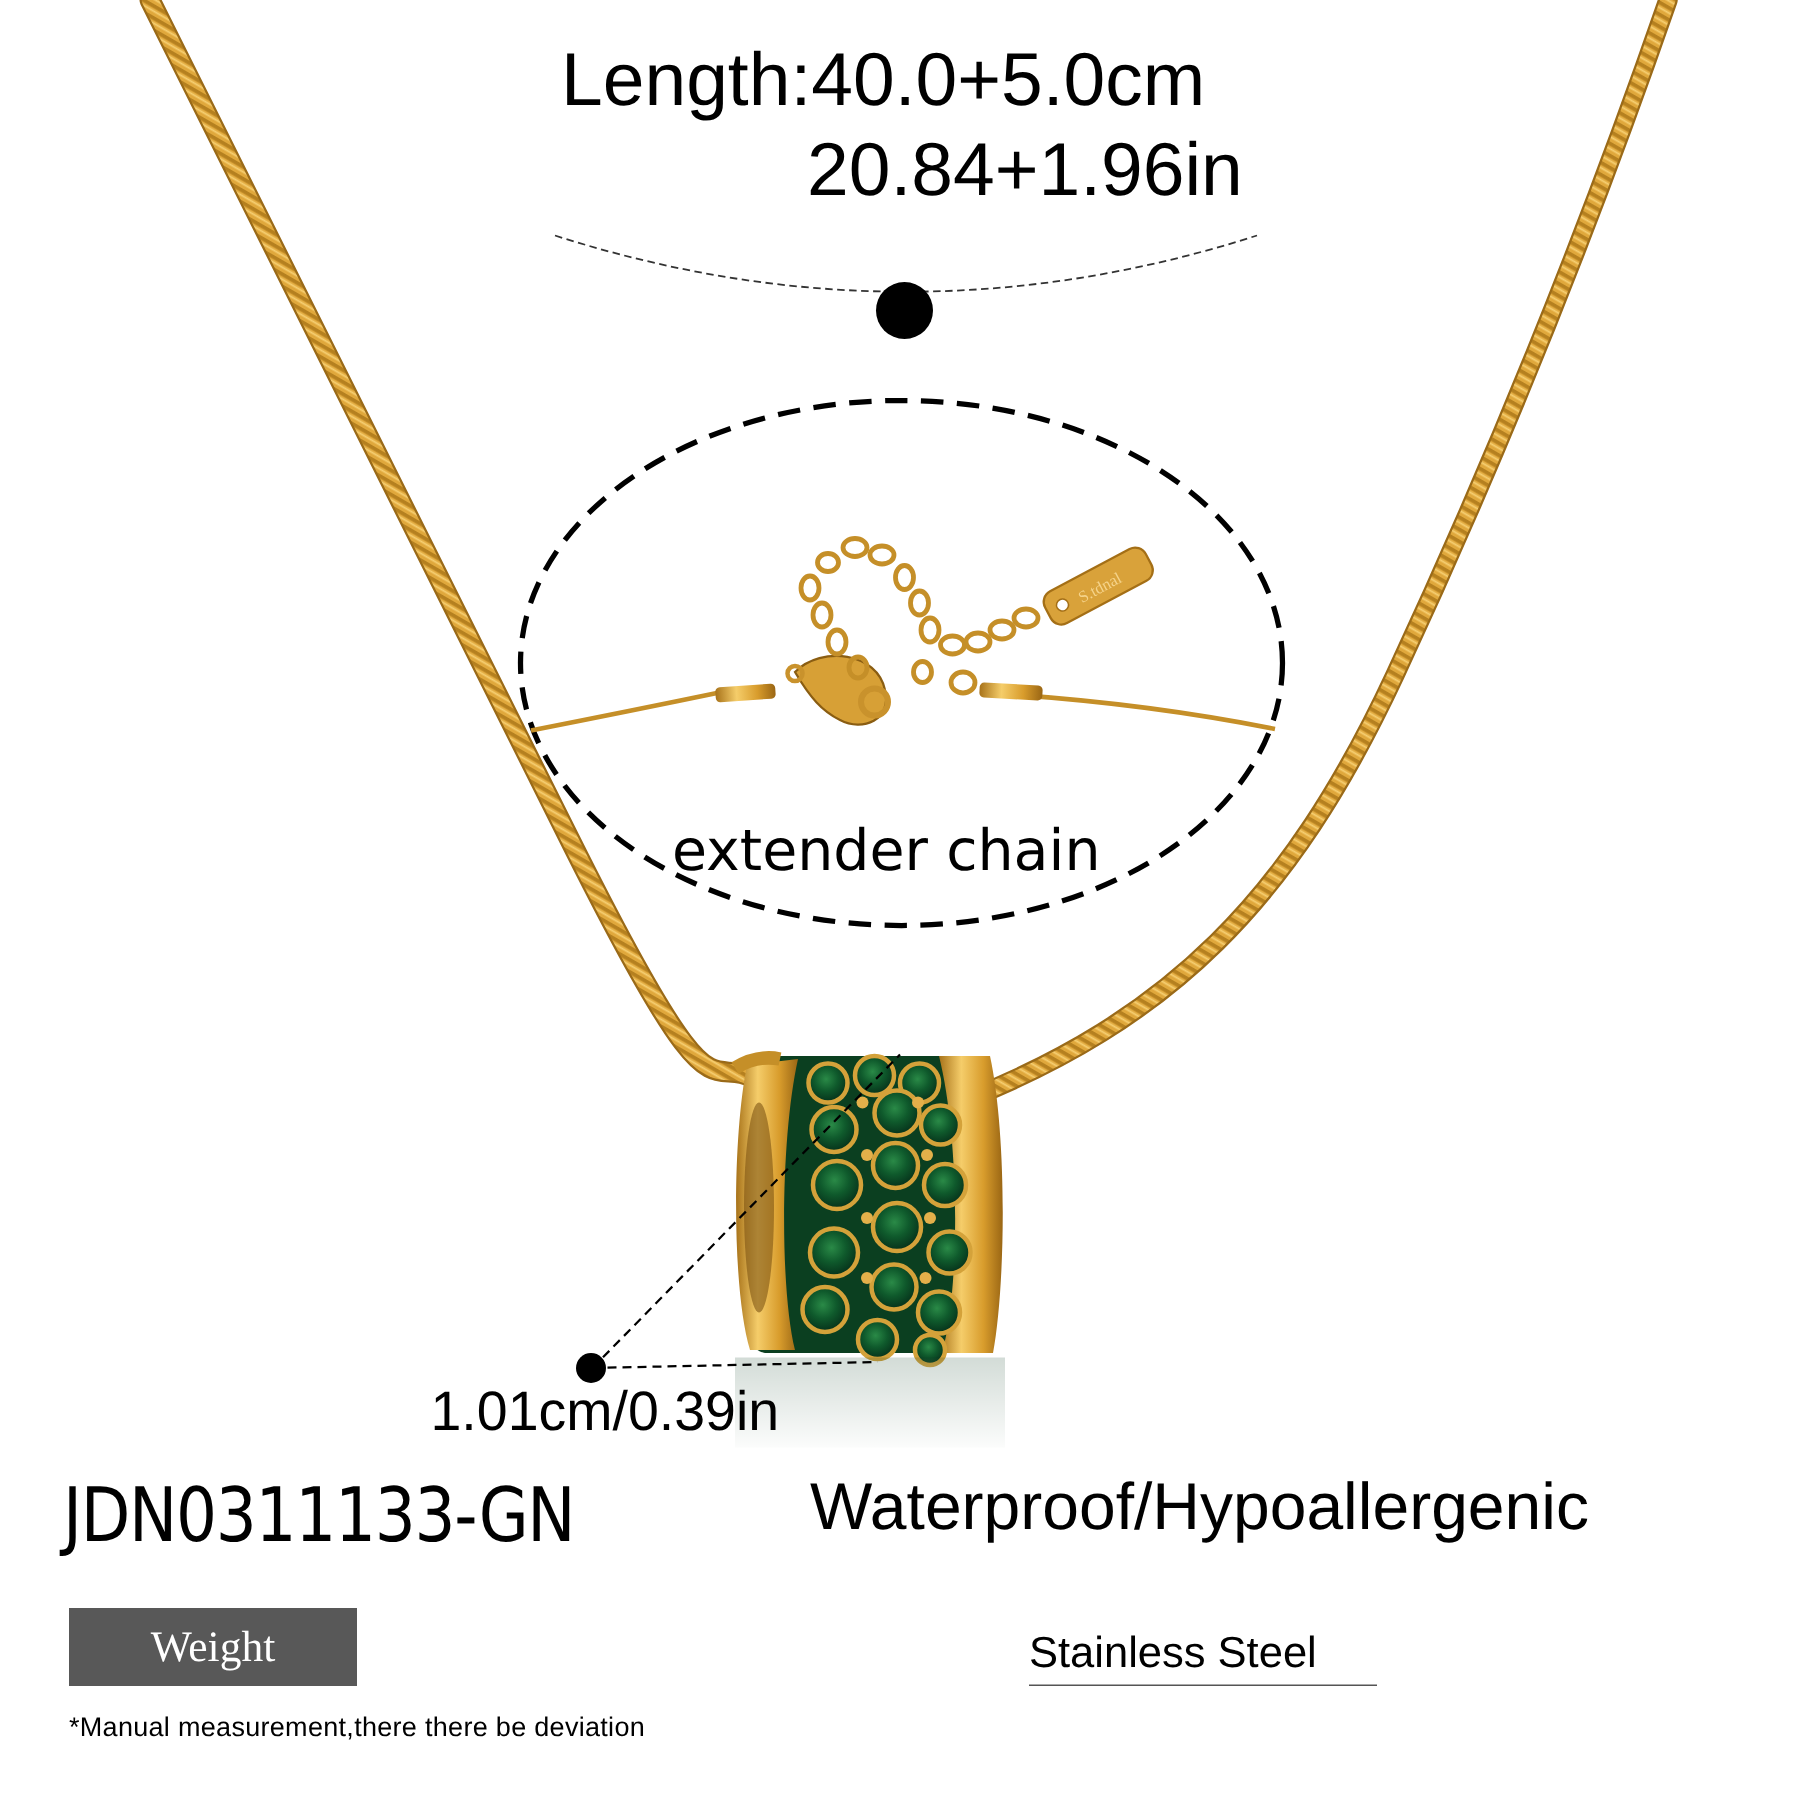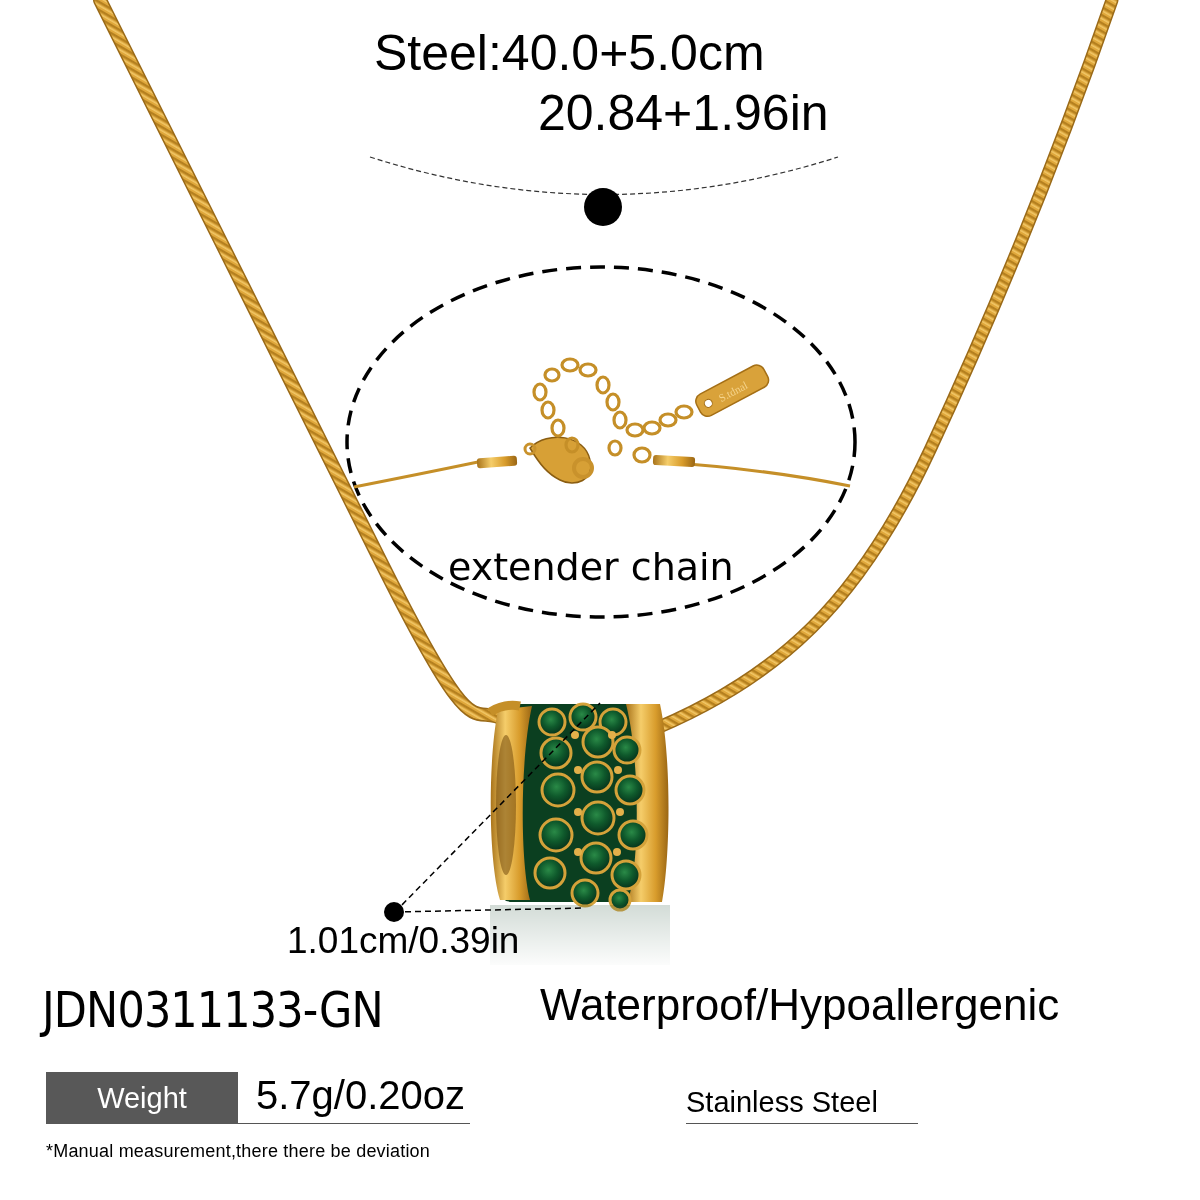--- a/index.html
+++ b/index.html
@@ -18,21 +18,21 @@
   .sku { left: 42px; top: 985px; font-family: "DejaVu Sans", sans-serif; font-size: 50px; line-height: 1; white-space: nowrap; transform: scaleX(0.86); transform-origin: left top; letter-spacing: -1px; }
   .features { left: 540px; top: 983px; font-size: 44px; line-height: 1; white-space: nowrap; }
   .spec-row { display: flex; align-items: flex-end; }
   .spec-key {
     background: #585858; color: #fff; height: 52px; display: flex;
     align-items: center; justify-content: center; font-size: 29px;
   }
   .spec-line { border-bottom: 1.5px solid #555; height: 52px; box-sizing: border-box; position: relative; }
   .spec-val { position: absolute; white-space: nowrap; line-height: 1; }
   .weight-row { left: 46px; top: 1072px; }
-  .weight-row .spec-key { width: 192px; }
+  .weight-row .spec-key { width: 192px; font-family: Liberation Serif, serif; }
   .weight-row .spec-line { width: 232px; }
   .weight-row .spec-val { left: 18px; top: 3px; font-size: 40px; }
   .metal-row { left: 686px; top: 1072px; }
   .metal-row .spec-key { width: 192px; }
   .metal-row .spec-line { width: 232px; }
   .metal-row .spec-val { left: 0px; top: 16px; font-size: 29px; }
   .note { left: 46px; top: 1142px; font-size: 18px; line-height: 1; white-space: nowrap; letter-spacing: 0.2px; }
 </style>
 </head>
 <body>
@@ -159,35 +159,32 @@
     <rect x="480" y="905" width="200" height="65" fill="url(#fade)"></rect>
   </g>
 
   <g>
     <line x1="395" y1="912" x2="600" y2="703" stroke="#000" stroke-width="1.5" stroke-dasharray="6 4"></line>
     <line x1="395" y1="912" x2="585" y2="908" stroke="#000" stroke-width="1.5" stroke-dasharray="6 4"></line>
     <circle cx="394" cy="912" r="10" fill="#000"></circle>
   </g>
 </svg>
 
-<div class="abs len-cm">Steel:40.0+5.0cm</div>
+<div class="abs len-cm">Length:40.0+5.0cm</div>
 <div class="abs len-in">20.84+1.96in</div>
 
 <div class="abs ext-label">extender chain</div>
 
 <div class="abs dim-label">1.01cm/0.39in</div>
 
 <div class="abs sku">JDN0311133-GN</div>
 <div class="abs features">Waterproof/Hypoallergenic</div>
 
 <div class="abs spec-row weight-row">
   <div class="spec-key">Weight</div>
-  <div class="spec-line">
-    <span class="spec-val">5.7g/0.20oz</span>
-  </div>
 </div>
 
 <div class="abs spec-row metal-row">
   <div class="spec-line">
     <span class="spec-val">Stainless Steel</span>
   </div>
 </div>
 
 <div class="abs note">*Manual measurement,there there be deviation</div>
 

